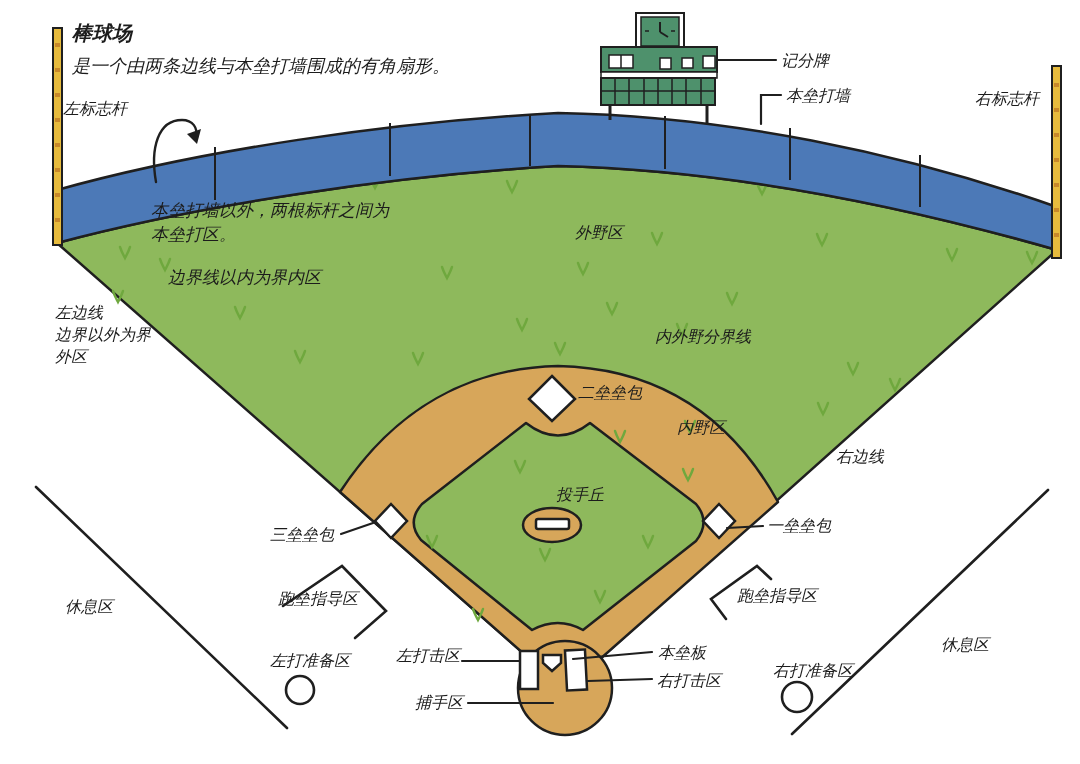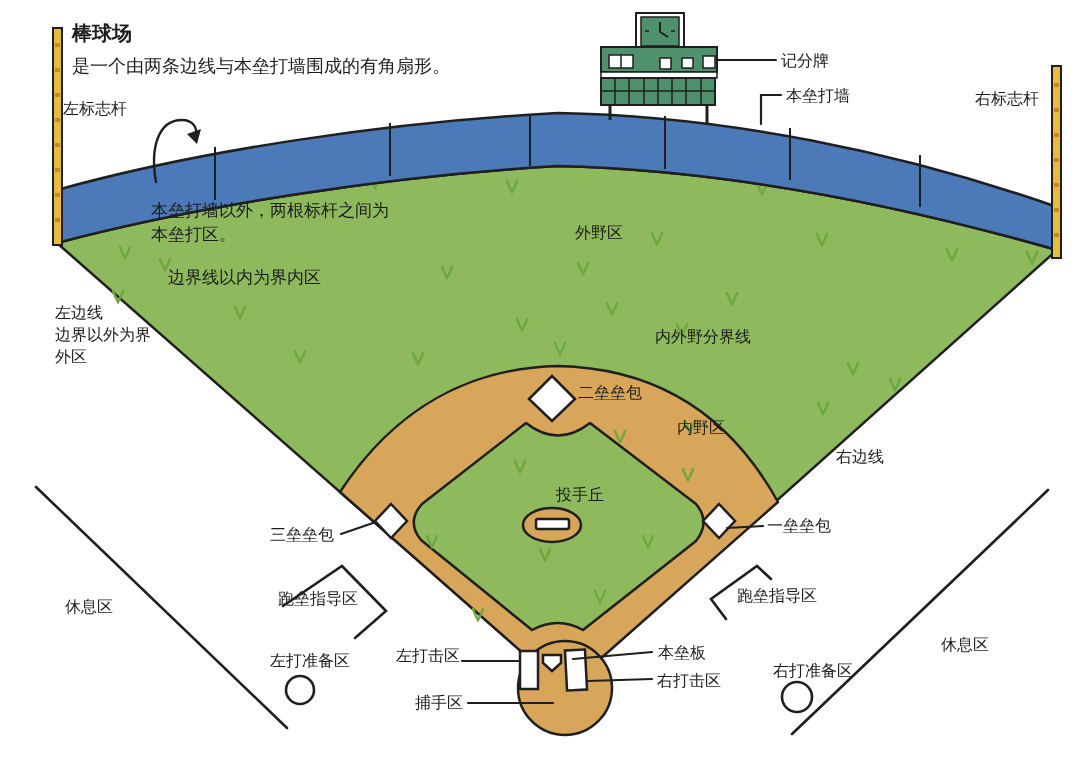--- a/index.html
+++ b/index.html
@@ -1,17 +1,17 @@
 <!DOCTYPE html>
 <html><head>
 <meta charset="utf-8">
 <style>
   html,body{margin:0;padding:0;background:#ffffff;}
   #stage{position:relative;width:1080px;height:764px;background:#ffffff;overflow:hidden;
-         font-family:"DejaVu Sans","Liberation Sans",sans-serif;}
+         font-family:"DejaVu Sans","Liberation Sans",sans-serif;font-style:italic;}
   svg{display:block}
   text{fill:#1c1c1c;font-family:"DejaVu Sans","Liberation Sans",sans-serif;}
   .lbl{font-size:16px;}
   .note{font-size:17px;}
   .ttl{font-size:20px;font-weight:bold;}
   .sub{font-size:18px;}
 </style>
 </head>
 <body>
 

